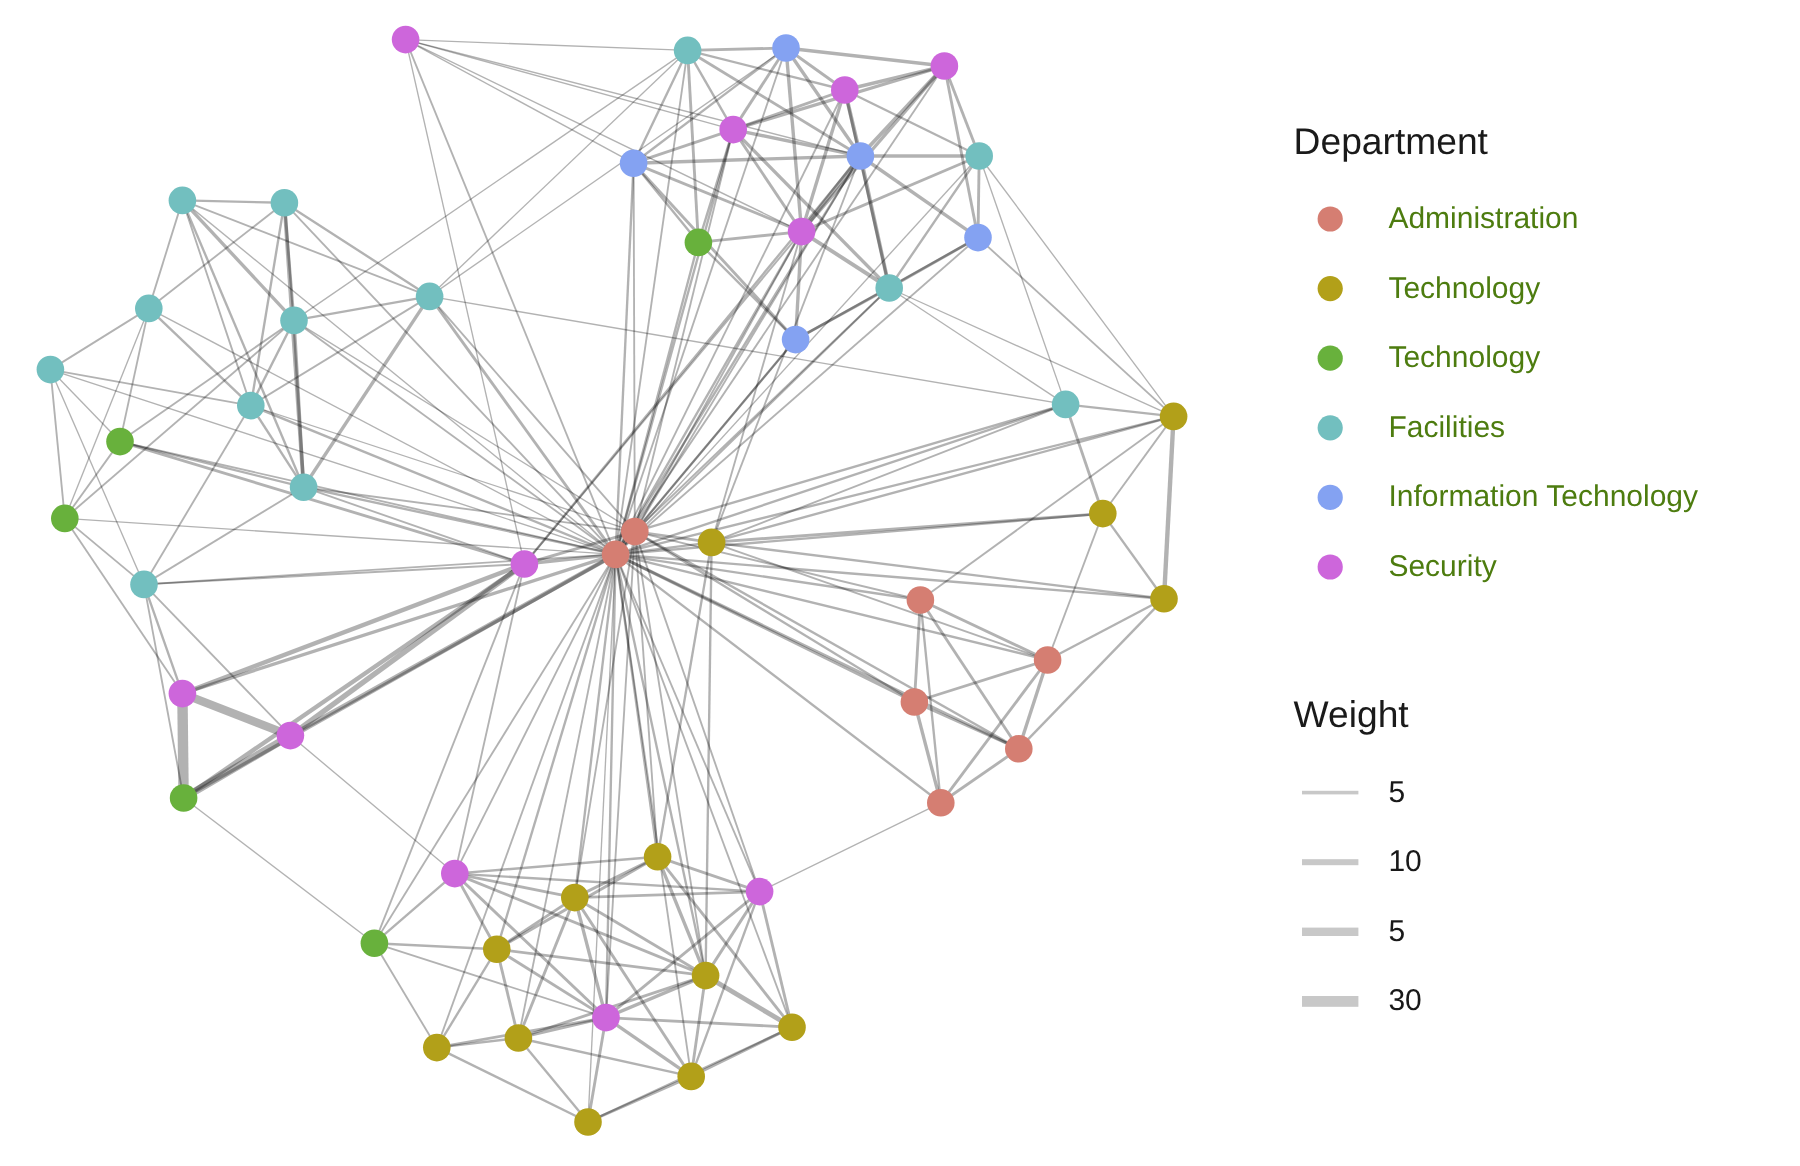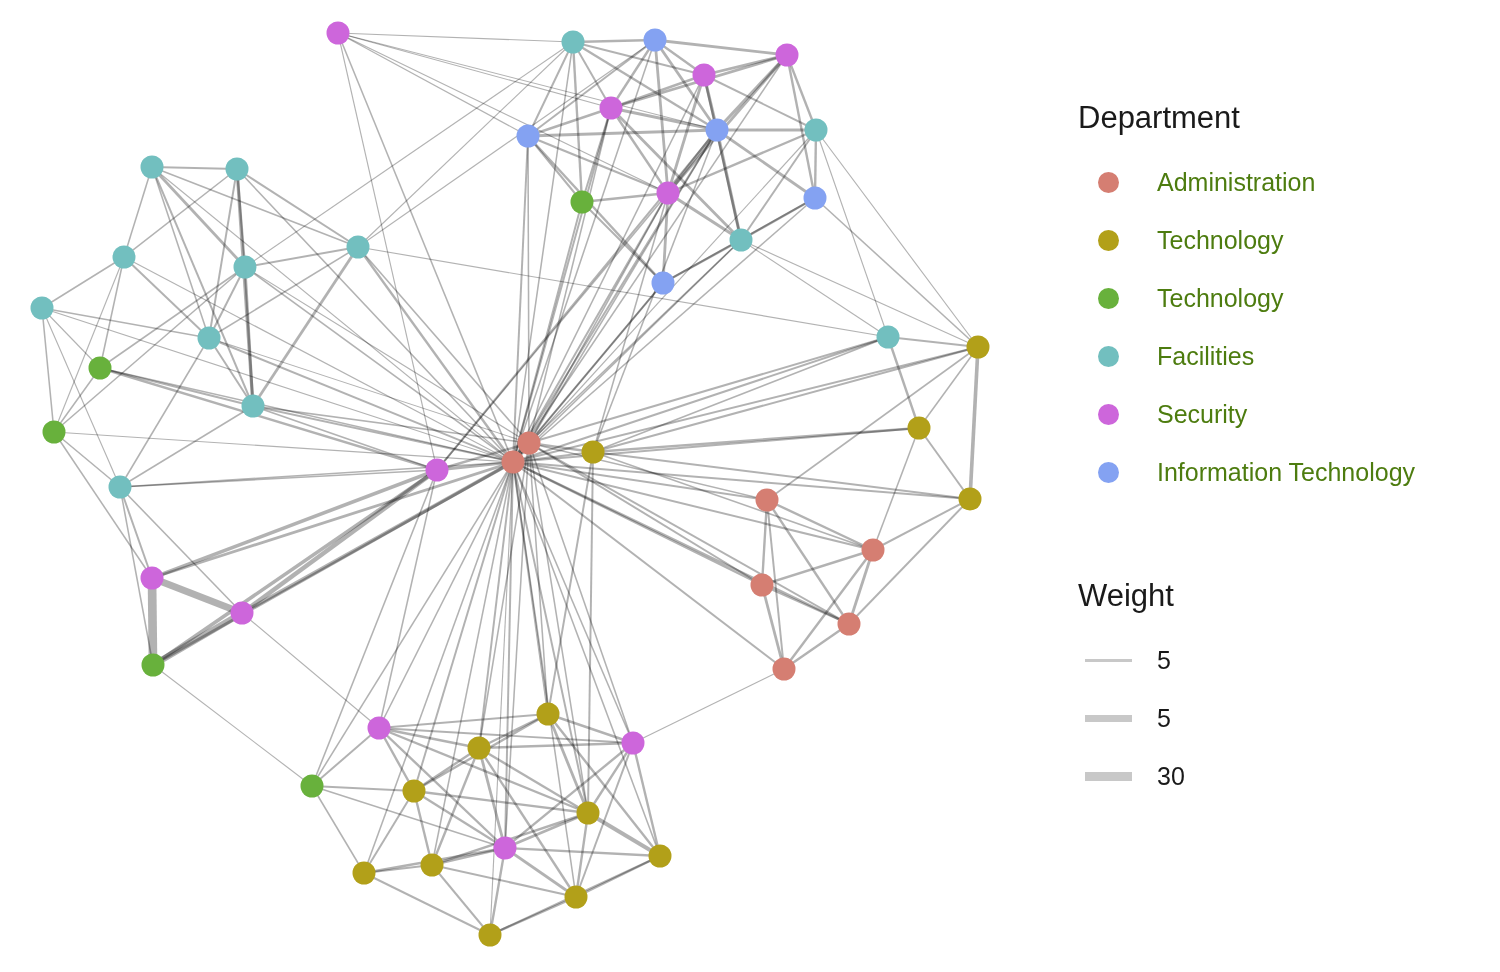--- a/index.html
+++ b/index.html
@@ -393,37 +393,41 @@
     </div>
     <div class="legend-row">
       <span class="dot" style="background: rgb(104, 177, 60);"></span>
       <span class="dept-label">Technology</span>
     </div>
     <div class="legend-row">
       <span class="dot" style="background: rgb(114, 191, 191);"></span>
       <span class="dept-label">Facilities</span>
     </div>
     <div class="legend-row">
+      <span class="dot" style="background: rgb(132, 162, 242);"></span>
+      <span class="dept-label">Information Technology</span>
+    </div>
+    <div class="legend-row">
       <span class="dot" style="background: rgb(205, 102, 219);"></span>
       <span class="dept-label">Security</span>
     </div>
-    <div class="legend-row">
-      <span class="dot" style="background: rgb(132, 162, 242);"></span>
-      <span class="dept-label">Information Technology</span>
-    </div>
   </div>
 
   <div class="legend legend-weight">
     <div class="legend-title">Weight</div>
 
     <div class="legend-row">
       <span class="wbar" style="height: 2.4px; background: rgb(200, 200, 200);"></span>
       <span class="weight-label">5</span>
     </div>
     <div class="legend-row">
+      <span class="wbar" style="height: 4.5px; background: rgb(200, 200, 200);"></span>
+      <span class="weight-label">10</span>
+    </div>
+    <div class="legend-row">
       <span class="wbar" style="height: 6.6px; background: rgb(200, 200, 200);"></span>
       <span class="weight-label">5</span>
     </div>
     <div class="legend-row">
       <span class="wbar" style="height: 8.7px; background: rgb(200, 200, 200);"></span>
       <span class="weight-label">30</span>
     </div>
   </div>
 
 </div>

